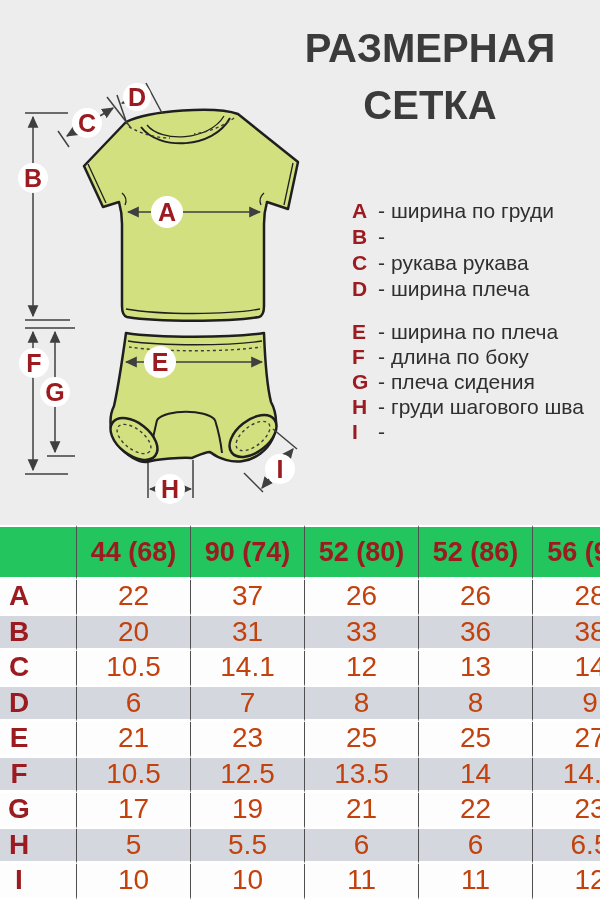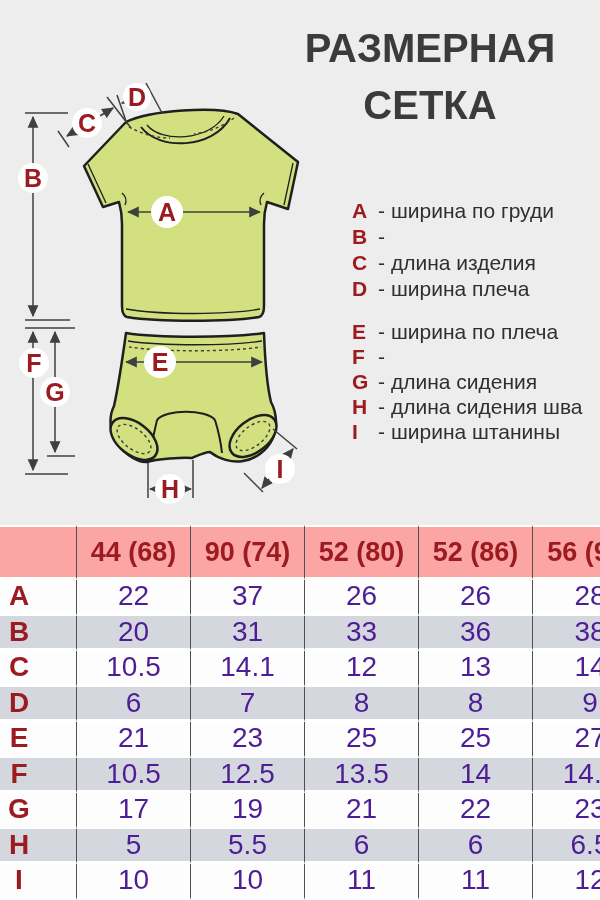--- a/index.html
+++ b/index.html
@@ -26,22 +26,22 @@
   .detail2{fill:none;stroke:#1f1f1f;stroke-width:2;}
   .stitch{fill:none;stroke:#3c3c3c;stroke-width:1.4;stroke-dasharray:3 3;}
   .dim{stroke:#3f3f3f;stroke-width:1.5;fill:none;}
 
   
   .tablewrap{position:absolute;left:0;top:525px;width:600px;height:375px;overflow:hidden;background:#fff;}
   table{border-collapse:separate;border-spacing:0;table-layout:fixed;width:647px;}
   th,td{box-sizing:border-box;text-align:center;vertical-align:middle;padding:0;
         border-right:1px solid #4f4f4f;border-bottom:3px solid #fff;}
   th:last-child,td:last-child{border-right:none;}
-  thead th{height:55px;background:#fca5a5;color:#9c1b20;font-weight:bold;font-size:27px;border-top:2px solid #fff;}
-  tbody td{height:35.5px;font-size:28px;color:#4c1d95;font-weight:normal;}
+  thead th{height:55px;background:#22c55e;color:#9c1b20;font-weight:bold;font-size:27px;border-top:2px solid #fff;}
+  tbody td{height:35.5px;font-size:28px;color:#c2410c;font-weight:normal;}
   tbody th.rowlabel{height:35.5px;font-size:28px;color:#9c1b20;font-weight:bold;padding-right:38px;}
   tr.row-white th,tr.row-white td{background:#fdfdfd;}
   tr.row-gray th,tr.row-gray td{background:#d5d7de;}
 </style>
 </head>
 <body>
 
 <div class="page">
 
   <div class="top">
@@ -164,52 +164,52 @@
           <span class="lg-sep">-</span>
           <span class="lg-text">ширина по груди</span>
         </div>
         <div class="legend-row">
           <span class="lg-letter">B</span>
           <span class="lg-sep">-</span>
         </div>
         <div class="legend-row">
           <span class="lg-letter">C</span>
           <span class="lg-sep">-</span>
-          <span class="lg-text">длина изделия</span>
+          <span class="lg-text">рукава рукава</span>
         </div>
         <div class="legend-row">
           <span class="lg-letter">D</span>
           <span class="lg-sep">-</span>
           <span class="lg-text">ширина плеча</span>
         </div>
       </div>
     <div class="legend legend-2" id="legend2">
         <div class="legend-row">
           <span class="lg-letter">E</span>
           <span class="lg-sep">-</span>
           <span class="lg-text">ширина по плеча</span>
         </div>
         <div class="legend-row">
           <span class="lg-letter">F</span>
           <span class="lg-sep">-</span>
+          <span class="lg-text">длина по боку</span>
         </div>
         <div class="legend-row">
           <span class="lg-letter">G</span>
           <span class="lg-sep">-</span>
-          <span class="lg-text">длина сидения</span>
+          <span class="lg-text">плеча сидения</span>
         </div>
         <div class="legend-row">
           <span class="lg-letter">H</span>
           <span class="lg-sep">-</span>
-          <span class="lg-text">длина сидения шва</span>
+          <span class="lg-text">груди шагового шва</span>
         </div>
         <div class="legend-row">
           <span class="lg-letter">I</span>
           <span class="lg-sep">-</span>
-          <span class="lg-text">ширина штанины</span>
         </div>
       </div>
   </div>
 
   <div class="tablewrap">
     <table id="sizetable">
         <colgroup>
           <col style="width: 77px;">
           <col style="width: 114px;">
           <col style="width: 114px;">

